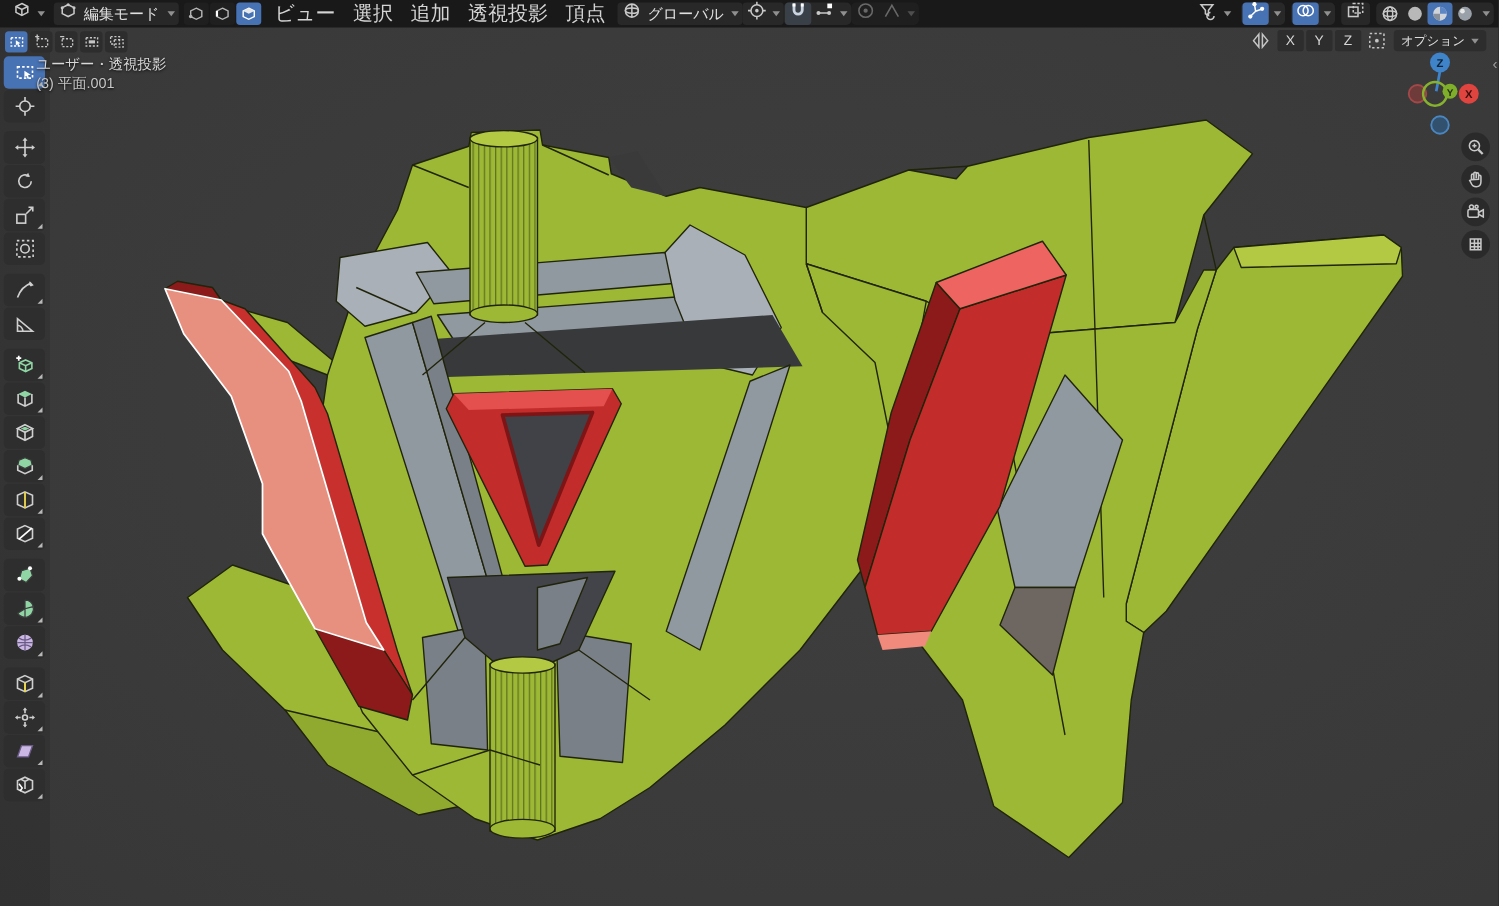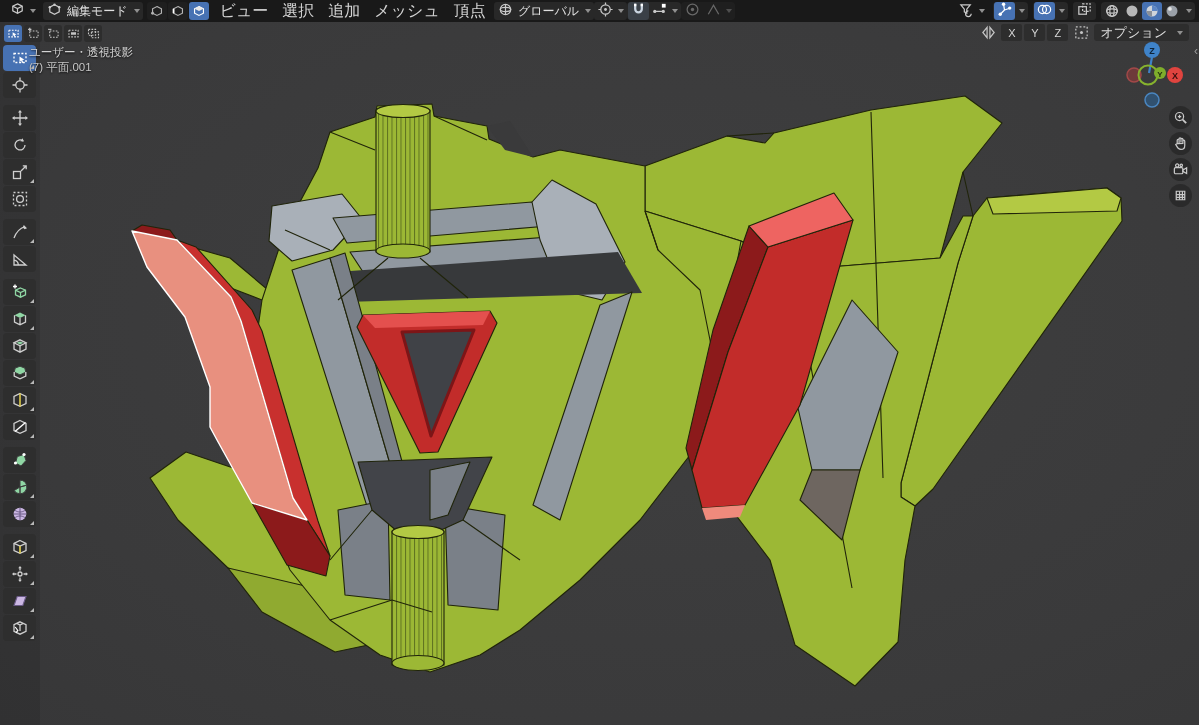--- a/index.html
+++ b/index.html
@@ -28,21 +28,21 @@
   #tool-options{position:absolute;left:4px;top:25px;display:flex;gap:2px;z-index:30;}
   .topt{width:18px;height:17px;border-radius:3px;background:#2d2d2d;display:flex;align-items:center;justify-content:center;color:#c5c5c5;}
   .topt.on{background:#4772b3;color:#fff;}
   #vp-info{position:absolute;left:29px;top:45px;z-index:25;color:#d8d8d8;font-size:11.5px;line-height:15px;
            text-shadow:0 1px 2px rgba(0,0,0,.85);}
   #xyz-row{position:absolute;right:10px;top:24px;display:flex;align-items:center;gap:3px;z-index:30;}
   .xyzb{min-width:15px;height:17px;padding:0 3px;background:#2d2d2d;border-radius:2px;color:#d6d6d6;
         font-size:11px;display:flex;align-items:center;justify-content:center;}
   .xyz-ic{width:20px;height:17px;background:transparent;border-radius:3px;display:flex;align-items:center;justify-content:center;color:#c5c5c5;}
   #options-btn{display:flex;align-items:center;background:#2d2d2d;border-radius:3px;height:17px;padding:0 6px;
-               color:#dcdcdc;font-size:13px;gap:8px;}
+               color:#dcdcdc;font-size:10px;gap:3px;}
   
   #toolbar-strip{position:absolute;left:0;top:22px;width:40px;height:703px;background:rgba(0,0,0,0.10);z-index:20;}
   #toolbar{position:absolute;left:3px;top:45px;display:flex;flex-direction:column;z-index:21;}
   .tool{width:33px;height:26px;margin-bottom:1px;border-radius:4px;background:#2e2e2e;color:#cfcfcf;
         display:flex;align-items:center;justify-content:center;position:relative;}
   .tool.active{background:#4772b3;color:#fff;}
   .tool .sub{position:absolute;right:2px;bottom:2px;width:0;height:0;
              border-left:4px solid transparent;border-bottom:4px solid #b8b8b8;}
   .gapper{height:6px;}
   
@@ -165,21 +165,21 @@
           <svg width="16" height="16" viewBox="0 0 18 18">
             <path d="M9 4l5 2.5v5L9 14l-5-2.5v-5z" stroke="currentColor" fill="none" stroke-width="1.3"></path>
             <path d="M9 4l5 2.5L9 9 4 6.5z" fill="#e8e8e8" stroke="none"></path>
           </svg>
         </div>
       </div>
     <div id="menu-strip" style="display:flex">
         <div class="menu">ビュー</div>
         <div class="menu">選択</div>
         <div class="menu">追加</div>
-        <div class="menu">メッシュ</div>
+        <div class="menu">透視投影</div>
         <div class="menu">頂点</div>
         <div class="menu">辺</div>
         <div class="menu">面</div>
         <div class="menu">UV</div>
       </div>
   </div>
 
   <div id="hdr-center" style="z-index:41">
     <div class="hbtn pill">
       <span><svg width="17" height="17" viewBox="0 0 18 18">
@@ -329,21 +329,21 @@
       <div class="topt">
         <svg width="15" height="15" viewBox="0 0 18 18">
           <rect x="3" y="4" width="8.5" height="7" stroke="currentColor" fill="none" stroke-width="1.3" stroke-dasharray="2 1.6"></rect>
           <rect x="6.5" y="7" width="8.5" height="7" stroke="currentColor" fill="none" stroke-width="1.3" stroke-dasharray="2 1.6"></rect>
         </svg>
       </div>
     </div>
 
   <div id="vp-info">
     <div>ユーザー・透視投影</div>
-    <div style="color:#c7c7c7">(7) 平面.001</div>
+    <div style="color:#c7c7c7">(3) 平面.001</div>
   </div>
 
   <div id="xyz-row">
     <div class="xyz-ic">
         <svg width="17" height="17" viewBox="0 0 18 18">
           <path d="M7.5 3.5L3 9l4.5 5.5zM10.5 3.5L15 9l-4.5 5.5z" stroke="currentColor" fill="none" stroke-width="1.3"></path>
         </svg>
       </div>
     <div id="xyz-btns" style="display:flex;gap:2px">
         <div class="xyzb">X</div>

